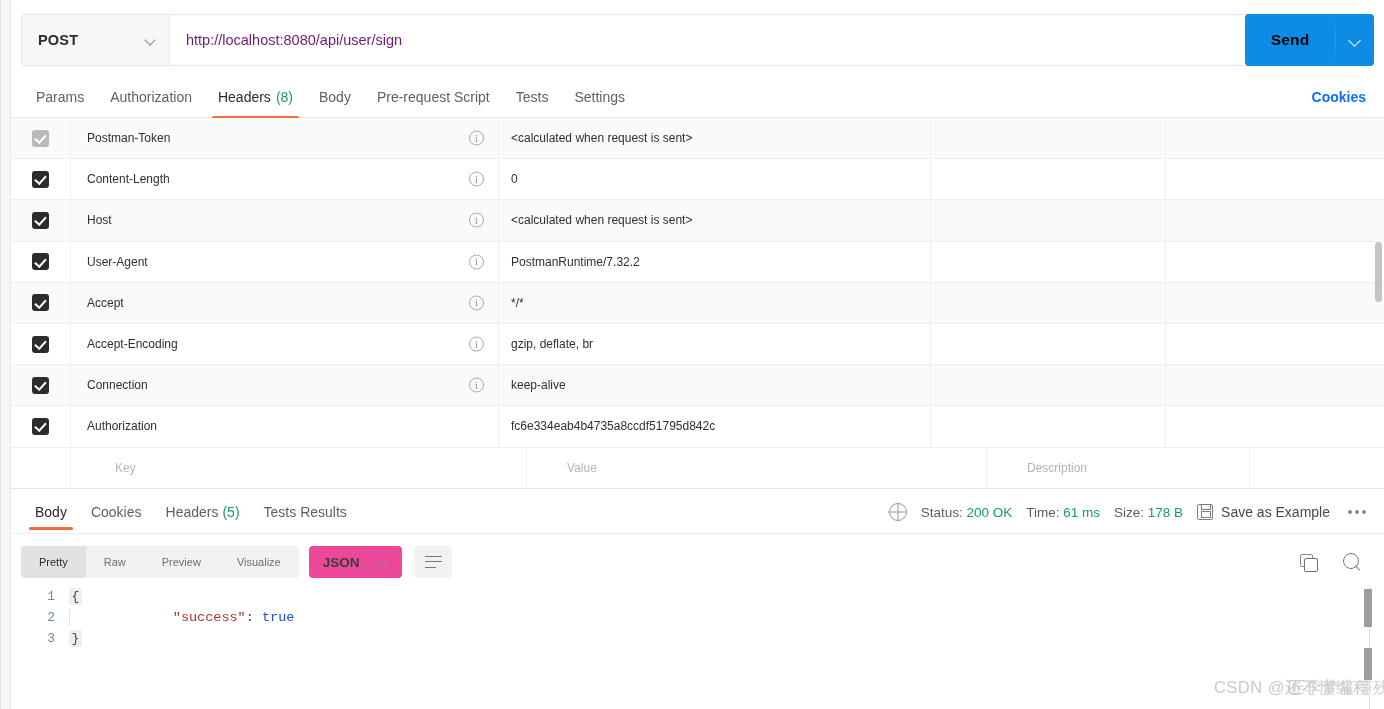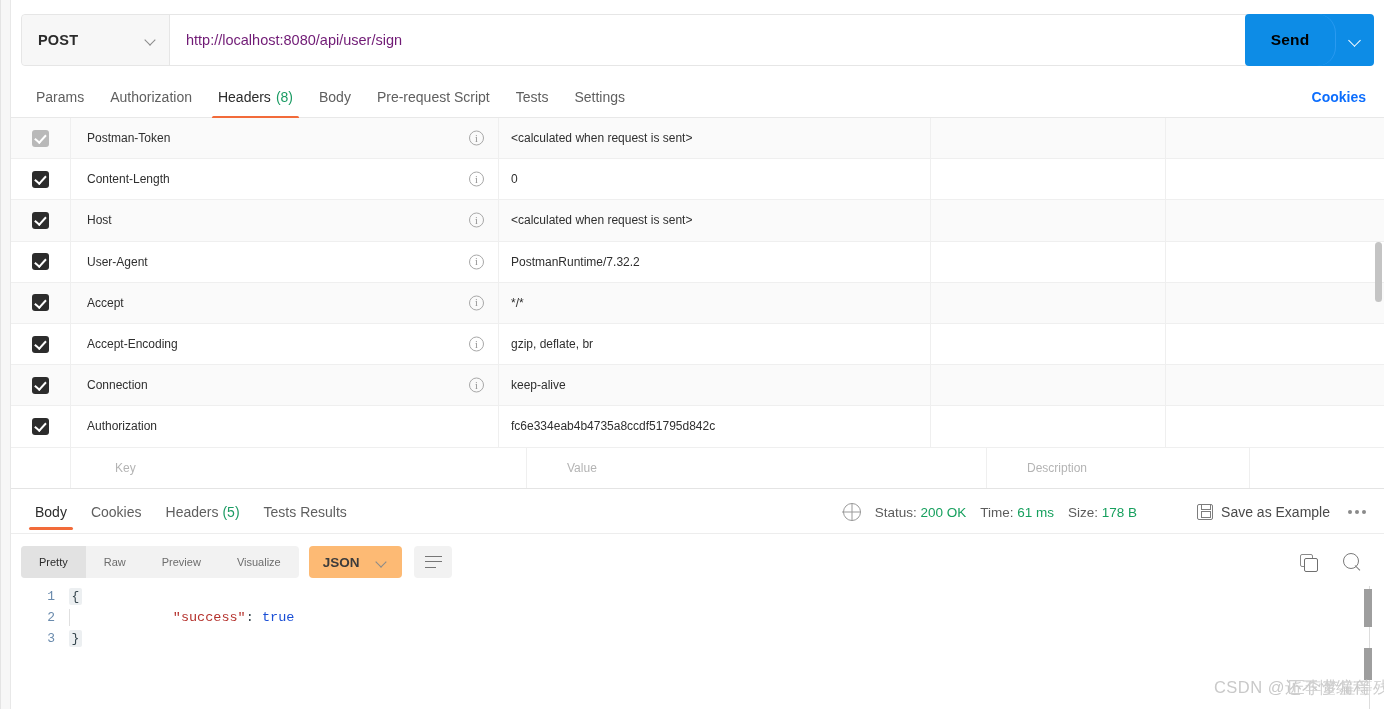--- a/index.html
+++ b/index.html
@@ -184,21 +184,21 @@
   .globe-icon::before {
     content:""; position:absolute; left: 50%; top: -1.3px; bottom: -1.3px;
     width: 0; border-left: 1.3px solid #9a9a9a; transform: translateX(-50%);
   }
   .globe-icon::after {
     content:""; position:absolute; top: 50%; left: -1.3px; right: -1.3px;
     height: 0; border-top: 1.3px solid #9a9a9a; transform: translateY(-50%);
   }
   .stat { font-size: 13.5px; color: #5c5c5c; white-space: nowrap; }
   .stat b { font-weight: normal; color: #17a05e; }
-  .save-ex { display: flex; align-items: flex-end; gap: 8px; cursor: pointer; margin-left: 46px; }
+  .save-ex { display: flex; align-items: flex-end; gap: 8px; cursor: pointer; }
   .disk-icon {
     width: 16px; height: 16px; border: 1.3px solid #7d7d7d; border-radius: 2px;
     position: relative;
   }
   .disk-icon::before {
     content:""; position:absolute; left: 3px; top: -1px; width: 8px; height: 5px;
     border: 1.3px solid #7d7d7d; border-top: none;
   }
   .disk-icon::after {
     content:""; position:absolute; left: 3px; bottom: 1px; width: 8px; height: 5px;
@@ -216,21 +216,21 @@
   .seg {
     display: flex; height: 32px; background: #f2f2f2; border-radius: 4px;
     overflow: hidden;
   }
   .seg div {
     display: flex; align-items: center; padding: 8px 18px;
     font-size: 11px; color: #6d6d6d; cursor: pointer;
   }
   .seg div.on { background: #e2e2e2; color: #2b2b2b; }
   .fmt-select {
-    margin-left: 10px; height: 32px; background: #fdba74; border-radius: 4px;
+    margin-left: 10px; height: 32px; background: #ec4899; border-radius: 4px;
     display: flex; align-items: center; gap: 18px; padding: 0 14px; cursor: pointer;
   }
   .fmt-select span { font-size: 13.5px; color: #3c3c3c; font-weight: bold; }
   .wrap-btn {
     margin-left: 12px; width: 38px; height: 32px; background: #f2f2f2;
     border-radius: 4px; display: flex; align-items: center; justify-content: center;
     cursor: pointer;
   }
   .wrap-lines { width: 17px; height: 13px; position: relative; }
   .wrap-lines i {

